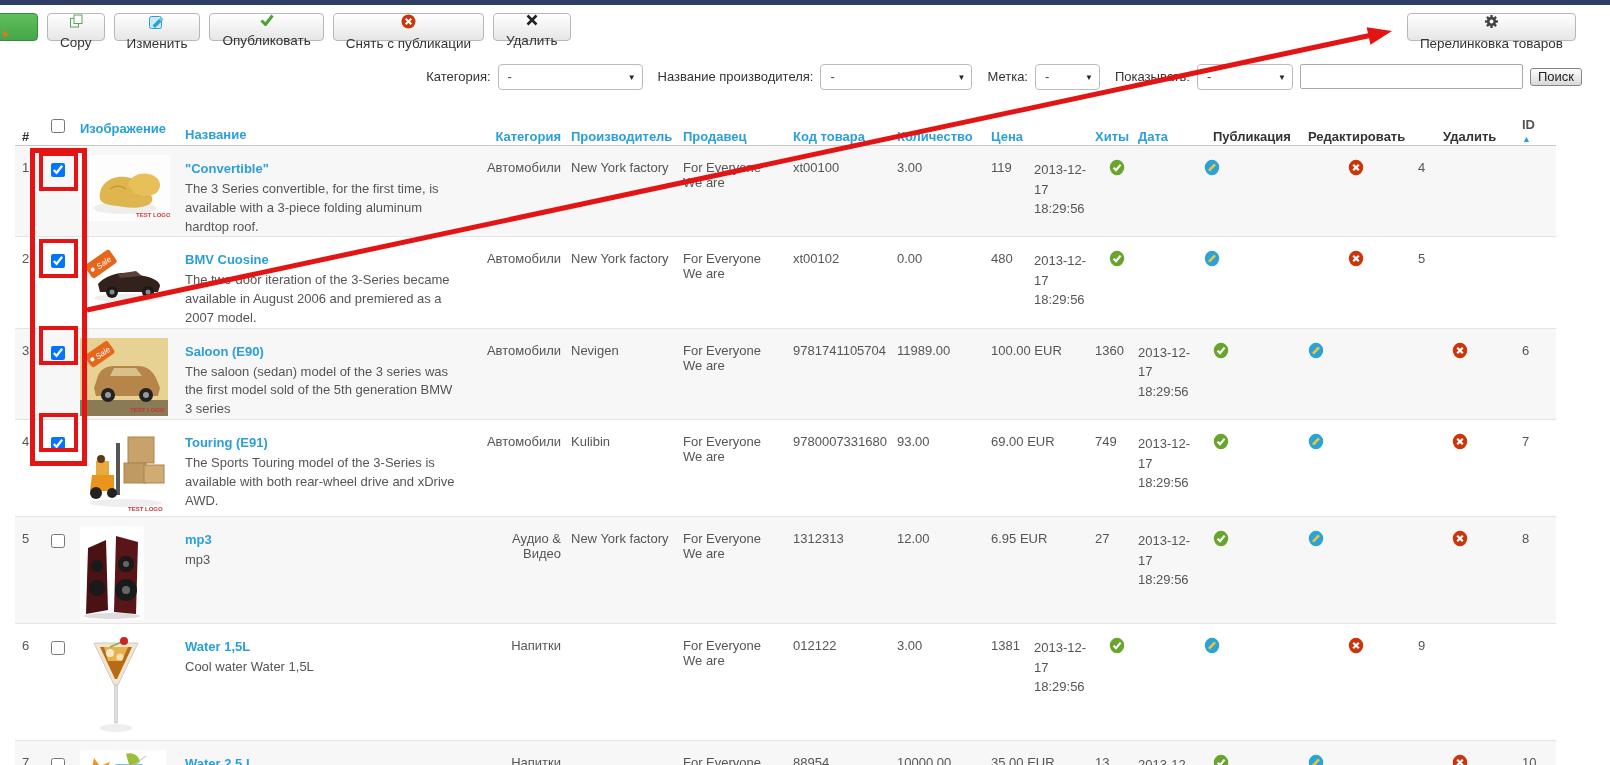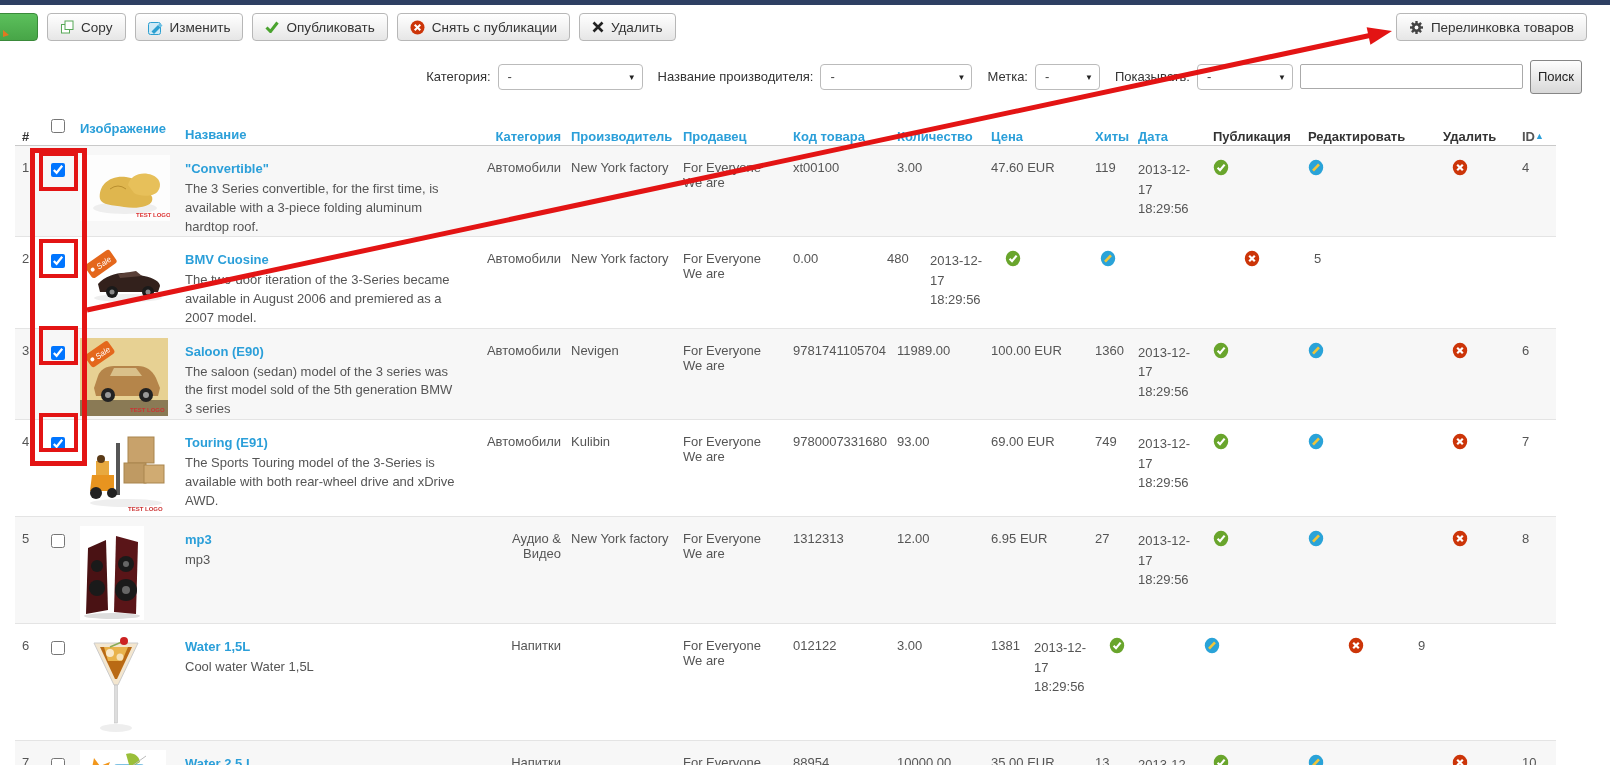--- a/index.html
+++ b/index.html
@@ -6,47 +6,47 @@
   html,body { width:1610px; height:765px; overflow:hidden; background:#fff;
     font-family:"Liberation Sans", sans-serif; font-size:13px; color:#555; }
   body { position:relative; }
 
   .topbar { height:5px; background:#2e3f63; }
 
   
   .toolbar { position:relative; height:46px; }
   .btn { display:inline-flex; align-items:center; gap:7px; height:28px; padding:0 12px;
     border:1px solid #b7b7b7; border-radius:4px; background:linear-gradient(#ffffff,#e6e6e6);
-    color:#333; font-size:13.5px; cursor:pointer; white-space:nowrap; }
+    color:#333; font-size:13.5px; cursor:pointer; white-space:nowrap;flex-direction:column; }
   .btn svg { flex:0 0 auto; }
   .btn-group { position:absolute; left:47px; top:8px; display:flex; gap:9px; }
   .green-btn { position:absolute; left:-17px; top:8px; width:55px; height:28px;
     background:linear-gradient(#5cc05c,#47a547); border:1px solid #3a8a3a; border-radius:4px; }
   .green-fleck { position:absolute; left:19px; bottom:3px; width:0; height:0;
     border-left:6px solid #e07820; border-top:5px solid transparent; border-bottom:2px solid transparent; }
-  .relink-btn { position:absolute; right:23px; top:8px;text-align:right; }
+  .relink-btn { position:absolute; right:34px; top:8px;text-align:right; }
 
   
   .filters { display:flex; justify-content:flex-end; align-items:center; gap:7px;
     margin:12px 28px 0 0; height:27px; }
   .flabel { color:#333; white-space:nowrap; margin-left:8px; }
   .fselect { position:relative; height:26px; border:1px solid #bbb; border-radius:4px;
     background:#fff; display:flex; align-items:center; padding:0 20px 0 9px; color:#444; cursor:pointer; }
   .fselect .caret { position:absolute; right:6px; top:8px; font-size:8px; color:#222; }
   .w-cat { width:145px; } .w-man { width:152px; } .w-lbl { width:65px; } .w-show { width:96px; }
   .searchbox { width:223px; height:25px; border:1px solid #aaa; border-radius:2px; padding:0 6px; font-size:13px; }
-  .search-btn { height:34px; padding:0 7px; border:1px solid #868686; border-radius:3px;
+  .search-btn { height:18px; padding:0 7px; border:1px solid #868686; border-radius:3px;
     background:linear-gradient(#fdfdfd,#d8d8d8); color:#222; font-size:13px; cursor:pointer; }
 
   
   .grid { position:absolute; left:15px; top:100px; width:1541px; }
   .hrow { display:flex; align-items:flex-end; height:46px; border-bottom:1px solid #c9c9c9; }
   .hcell { padding:0 4px 8px 0; color:#2b9fd9; font-weight:bold; line-height:1.2; cursor:pointer; }
   .hcell.dark { color:#333; cursor:default; }
-  .hid { display:flex; flex-direction:row; padding-bottom:2px; }
+  .hid { display:flex; flex-direction:column; padding-bottom:2px; }
   .hid .arrow { font-size:9px; color:#2b9fd9; margin-top:2px; }
 
   .trow { display:flex; border-bottom:1px solid #e4e4e4; min-height:87px; }
   .tbody .trow:nth-child(odd) { background:#f7f7f7; }
   .tbody .trow:nth-child(5) { min-height:102px; }
   .tbody .trow:nth-child(6) { min-height:106px; }
   .tbody .trow:nth-child(7) { min-height:106px; }
 
   .c-num  { width:28px;  padding:14px 0 0 7px; color:#555; }
   .c-chk  { width:37px;  padding:17px 0 0 8px; }
@@ -204,21 +204,20 @@
           </svg></div>
     <div class="c-name">
       <a class="pname">"Convertible"</a>
       <div class="pdesc">The 3 Series convertible, for the first time, is available with a 3-piece folding aluminum hardtop roof.</div>
     </div>
     <div class="c-cat">Автомобили</div>
     <div class="c-man">New York factory</div>
     <div class="c-sel">For Everyone We are</div>
     <div class="c-code">xt00100</div>
     <div class="c-qty">3.00</div>
-    <div class="c-price">47.60 EUR</div>
     <div class="c-hits">119</div>
     <div class="c-date">
           <span>2013-12-17 18:29:56</span>
         </div>
     <div class="c-pub"><span class="rowicon">
       <svg width="16" height="17">
               <ellipse cx="8" cy="8.5" rx="7.2" ry="7.8" fill="#69a52c"></ellipse>
               <path d="M4.6 8.8 L7 11.2 L11.6 5.6" stroke="#fff" stroke-width="2.2" fill="none"></path>
             </svg></span></div>
     <div class="c-edit"><span class="rowicon">
@@ -252,20 +251,21 @@
               <text x="10" y="11.5" font-size="8" fill="#fff" font-style="italic">Sale</text>
             </g>
           </svg></div>
     <div class="c-name">
       <a class="pname">BMV Cuosine</a>
       <div class="pdesc">The two-door iteration of the 3-Series became available in August 2006 and premiered as a 2007 model.</div>
     </div>
     <div class="c-cat">Автомобили</div>
     <div class="c-man">New York factory</div>
     <div class="c-sel">For Everyone We are</div>
+    <div class="c-code">xt00102</div>
     <div class="c-qty">0.00</div>
     <div class="c-hits">480</div>
     <div class="c-date">
           <span>2013-12-17 18:29:56</span>
         </div>
     <div class="c-pub"><span class="rowicon">
       <svg width="16" height="17">
               <ellipse cx="8" cy="8.5" rx="7.2" ry="7.8" fill="#69a52c"></ellipse>
               <path d="M4.6 8.8 L7 11.2 L11.6 5.6" stroke="#fff" stroke-width="2.2" fill="none"></path>
             </svg></span></div>

